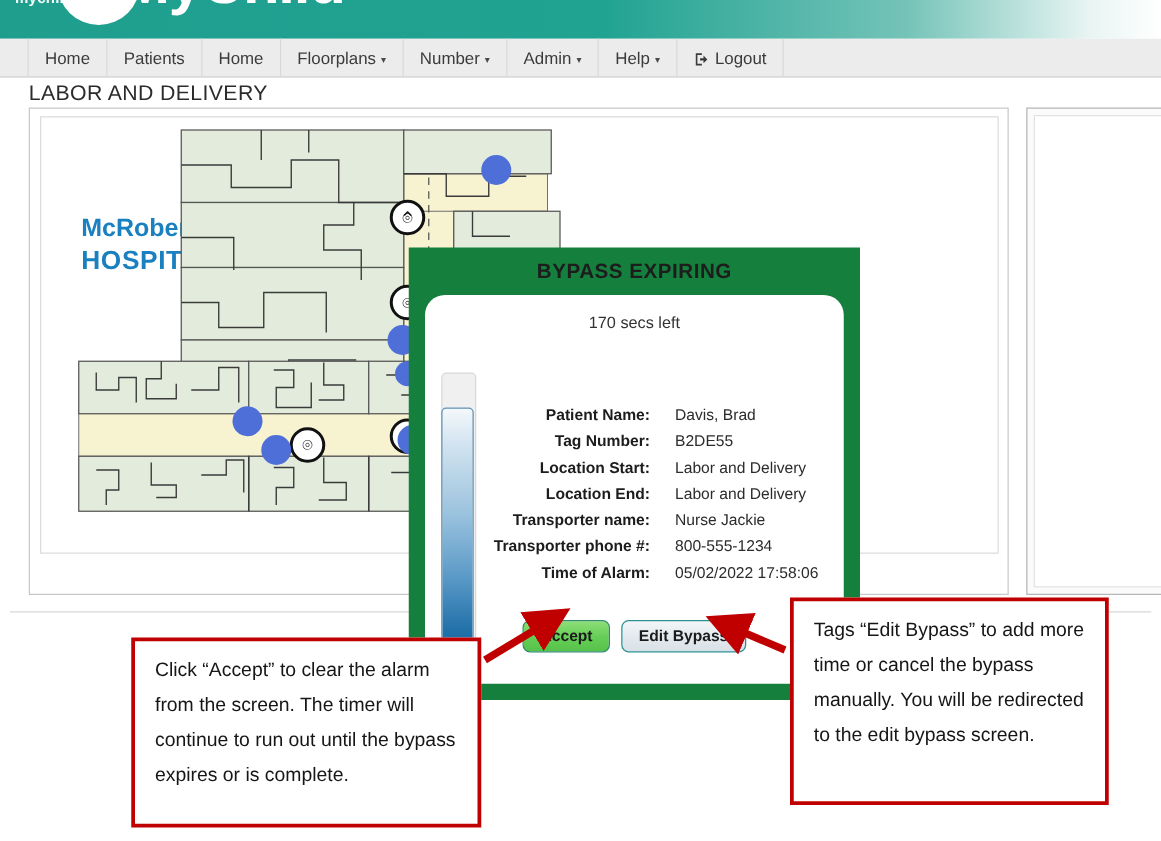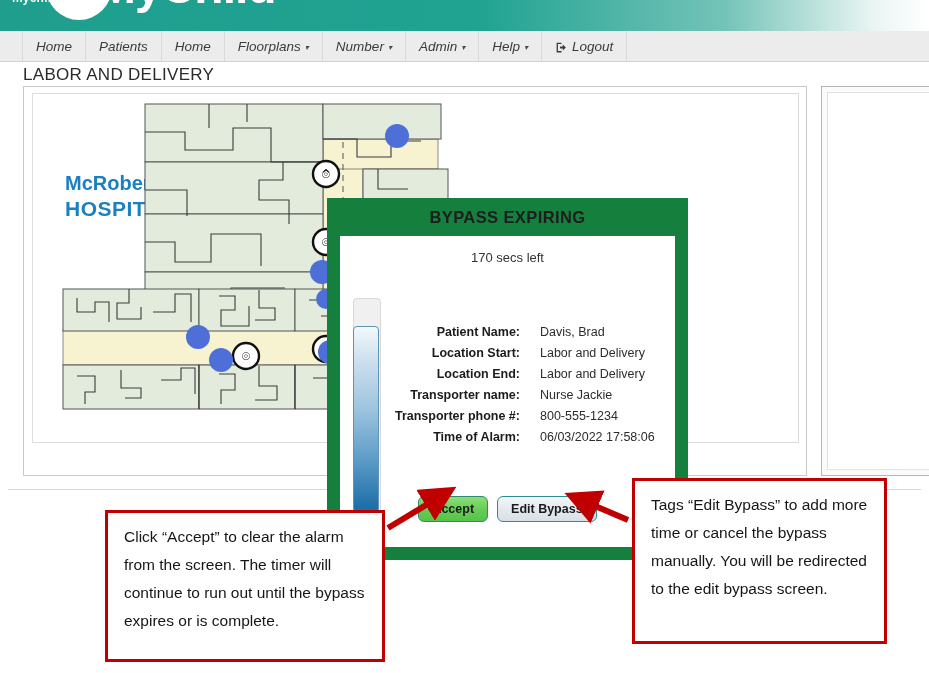--- a/index.html
+++ b/index.html
@@ -34,21 +34,21 @@
     position:absolute;left:0;top:31px;width:929px;height:30px;
     background:#ececec;
     border-bottom:1px solid #d2d2d2;
     display:flex;align-items:stretch;
   }
   .nav-item{
     display:flex;align-items:center;gap:4px;
     padding:11px 13px;
     font-size:13.5px;color:#3b3b3b;
     border-right:1px solid #d9d9d9;
-    cursor:default;white-space:nowrap;font-style:italic;
+    cursor:default;white-space:nowrap;
   }
   .nav-item:first-child{border-left:1px solid #d9d9d9;margin-left:22px;}
   .caret{font-size:8px;color:#4a4a4a;position:relative;top:1px;}
   .logout-icon{display:inline-block;width:13px;height:13px;position:relative;top:1px;}
 
   
   #page-title{
     position:absolute;left:23px;top:65px;
     font-size:17px;color:#2b2b2b;letter-spacing:.3px;
   }
@@ -89,20 +89,21 @@
     box-sizing:border-box;
     padding:0;
   }
   #modal-title{
     height:38px;display:flex;align-items:center;justify-content:center;
     font-size:16.5px;font-weight:700;color:#1d1d1d;letter-spacing:.4px;
   }
   #modal-body{
     position:absolute;left:13px;top:38px;width:335px;height:311px;
     background:#ffffff;
+    border-radius:16px;
   }
   #timer-text{
     text-align:center;font-size:13px;color:#333;padding-top:14px;
   }
   #progress-track{
     position:absolute;left:13px;top:62px;width:26px;height:215px;
     background:#f0f0f0;border:1px solid #d8d8d8;border-radius:4px;
   }
   #progress-fill{
     position:absolute;left:13px;top:90px;width:26px;height:187px;
@@ -319,38 +320,42 @@
 
     <div id="progress-track"></div>
     <div id="progress-fill"></div>
 
     <div id="details">
       <div class="detail-row">
         <div class="detail-label">Patient Name:</div>
         <div class="detail-value">Davis, Brad</div>
       </div>
       <div class="detail-row">
+        <div class="detail-label">Tag Number:</div>
+        <div class="detail-value">B2DE55</div>
+      </div>
+      <div class="detail-row">
         <div class="detail-label">Location Start:</div>
         <div class="detail-value">Labor and Delivery</div>
       </div>
       <div class="detail-row">
         <div class="detail-label">Location End:</div>
         <div class="detail-value">Labor and Delivery</div>
       </div>
       <div class="detail-row">
         <div class="detail-label">Transporter name:</div>
         <div class="detail-value">Nurse Jackie</div>
       </div>
       <div class="detail-row">
         <div class="detail-label">Transporter phone #:</div>
         <div class="detail-value">800-555-1234</div>
       </div>
       <div class="detail-row">
         <div class="detail-label">Time of Alarm:</div>
-        <div class="detail-value">06/03/2022 17:58:06</div>
+        <div class="detail-value">05/02/2022 17:58:06</div>
       </div>
     </div>
 
     <div id="modal-buttons">
       <div class="btn" id="btn-accept">Accept</div>
       <div class="btn" id="btn-edit">Edit Bypass</div>
     </div>
   </div>
 </div>
 

